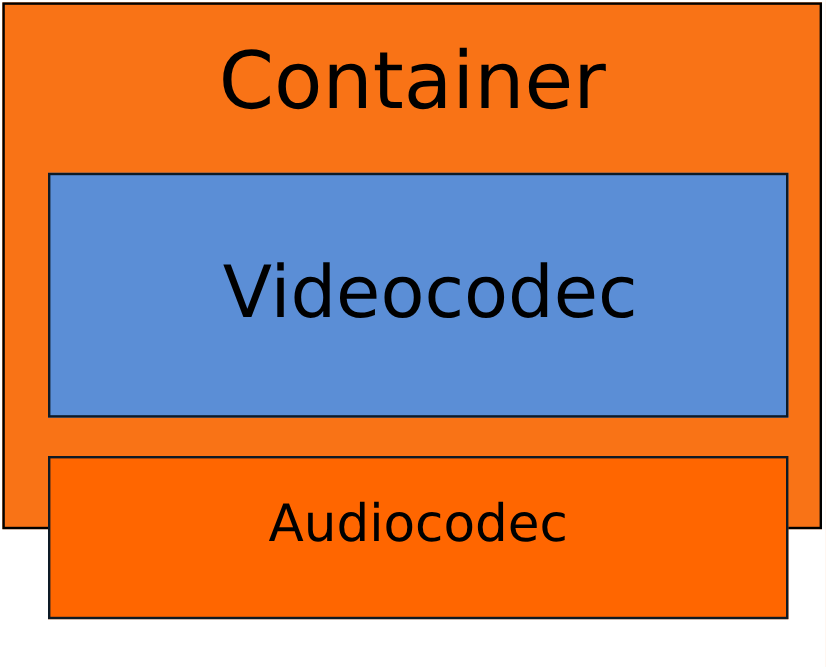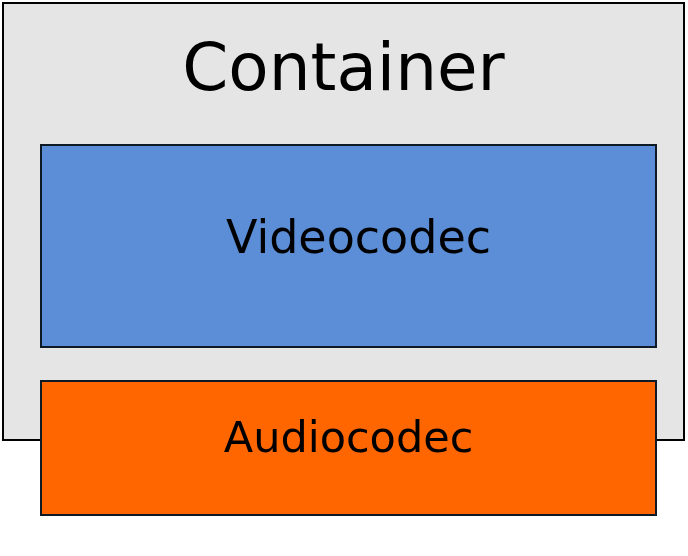--- a/index.html
+++ b/index.html
@@ -35,40 +35,40 @@
     font-weight: 400;
     line-height: 1;
     white-space: nowrap;
   }
   
   #container-box {
     left: 2px;
     top: 2px;
     width: 683px;
     height: 439px;
-    background: #e5e5e5;
+    background: #f97316;
     border: 2px solid #000000;
   }
   #container-box > .node-label {
     top: 31px;
     font-size: 66px;
     letter-spacing: 0px;
   }
   
   #video-box {
     left: 36px;
     top: 140px;
     width: 617px;
     height: 204px;
     background: #5b8ed6;
     border: 2px solid #0d1a26;
   }
   #video-box > .node-label {
     top: 68px;
-    font-size: 46px;
+    font-size: 60px;
     padding-left: 20px;
   }
   
   #audio-box {
     left: 36px;
     top: 376px;
     width: 617px;
     height: 136px;
     background: #ff6600;
     border: 2px solid #0d1a26;

